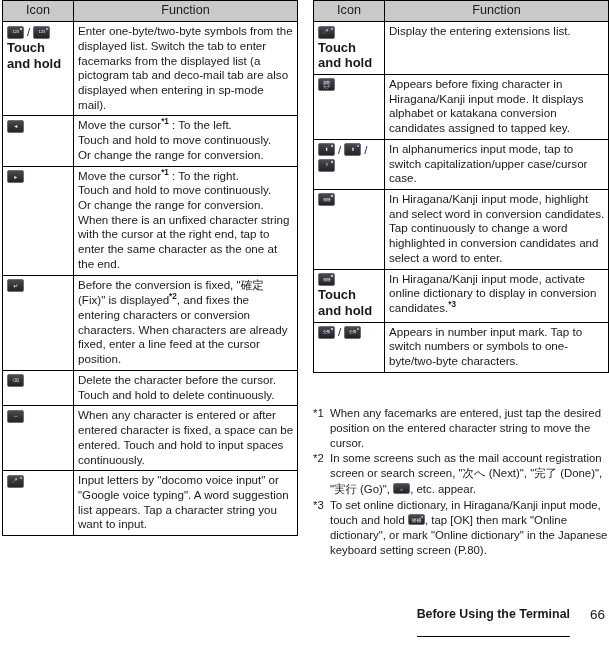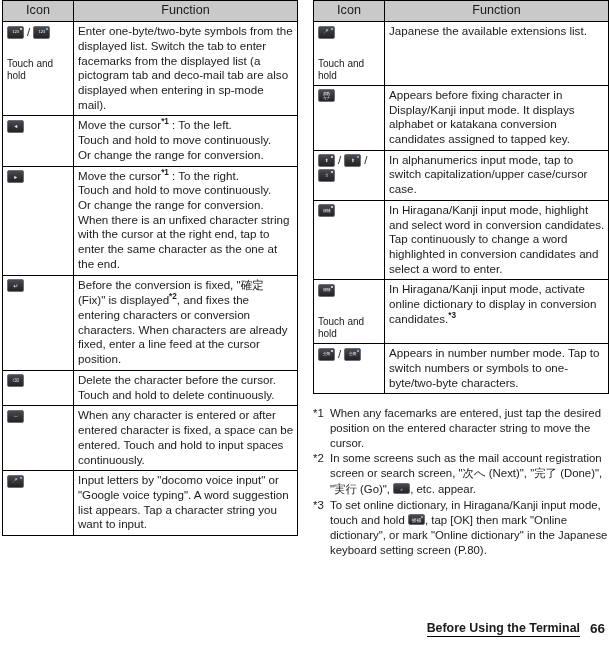--- a/index.html
+++ b/index.html
@@ -36,21 +36,21 @@
     text-align:center;
     font-weight:400;
     font-size:12.6px;
     padding:2px 0 3px 0;
     line-height:1.2;
   }
   .c-icon{width:70px;}
   .c-icon-r{width:70px;}
 
   .iconcell{text-align:left;}
-  .tah{font-weight:normal;font-size:10px;line-height:1.2;display:block;margin-top:19px;}
+  .tah{font-weight:bold;font-size:13px;line-height:1.2;display:block;margin-top:1px;}
 
   
   .key{
     display:inline-block;
     width:17px;height:13px;
     background:linear-gradient(180deg,#4a4a50 0%,#34343a 48%,#232327 100%);
     border:1px solid #6d6d73;
     border-radius:2px;
     vertical-align:middle;
     position:relative;
@@ -96,24 +96,24 @@
 
   .footer{
     position:absolute;left:0;bottom:8px;width:609px;
     text-align:right;
   }
   .footer-inner{display:inline-block;padding-right:4px;}
   .footer-title{
     display:inline-block;
     font-weight:bold;font-size:12.4px;
     border-bottom:1.6px solid #000;
-    padding-bottom:1px;
-    margin-right:10px;
-  }
-  .footer-page{display:inline-block;font-weight:bold;font-size:13.5px;vertical-align:-1px;text-align:right;}
+    padding-bottom:15px;
+    margin-right:20px;
+  }
+  .footer-page{display:inline-block;font-weight:normal;font-size:13.5px;vertical-align:-1px;text-align:right;}
   sup{font-size:8.2px;font-weight:bold;vertical-align:super;line-height:0;}
   .jp{font-family:Liberation Mono, monospace;}
 </style>
 </head>
 <body>
 
 <div class="page">
 
   <div class="col col-left">
     <table class="kbtable">
@@ -160,41 +160,41 @@
     <table class="kbtable">
       <tbody>
           <tr>
         <th class="c-icon-r">Icon</th>
         <th>Function</th>
       </tr>
       </tbody>
         <tbody id="right-body">
           <tr>
             <td class="iconcell"><span class="key"><span class="kglyph sm">🎤</span><span class="dot"></span></span><span class="tah">Touch and hold</span></td>
-            <td>Japanese the available extensions list.</td>
+            <td>Display the entering extensions list.</td>
           </tr>
           <tr>
             <td class="iconcell"><span class="key"><span class="kglyph tiny jp" style="line-height: 1.05;">英数<br>カナ</span></span></td>
-            <td>Appears before fixing character in Display/Kanji input mode. It displays alphabet or katakana conversion candidates assigned to tapped key.</td>
+            <td>Appears before fixing character in Hiragana/Kanji input mode. It displays alphabet or katakana conversion candidates assigned to tapped key.</td>
           </tr>
           <tr>
             <td class="iconcell"><span class="key"><span class="kglyph sm">⬆</span><span class="dot white"></span></span><span class="slash">/</span><span class="key"><span class="kglyph sm">⬆</span><span class="dot"></span></span><span class="slash">/</span><span class="key"><span class="kglyph sm">⇧</span><span class="dot white"></span></span></td>
             <td>In alphanumerics input mode, tap to switch capitalization/upper case/cursor case.</td>
           </tr>
           <tr>
             <td class="iconcell"><span class="key"><span class="kglyph tiny jp">候補</span><span class="dot white"></span></span></td>
             <td>In Hiragana/Kanji input mode, highlight and select word in conversion candidates. Tap continuously to change a word highlighted in conversion candidates and select a word to enter.</td>
           </tr>
           <tr>
             <td class="iconcell"><span class="key"><span class="kglyph tiny jp">候補</span><span class="dot white"></span></span><span class="tah">Touch and hold</span></td>
             <td>In Hiragana/Kanji input mode, activate online dictionary to display in conversion candidates.<sup>*3</sup></td>
           </tr>
           <tr>
             <td class="iconcell"><span class="key"><span class="kglyph tiny jp">全角</span><span class="dot white"></span></span><span class="slash">/</span><span class="key"><span class="kglyph tiny jp">全角</span><span class="dot"></span></span></td>
-            <td>Appears in number number mode. Tap to switch numbers or symbols to one-byte/two-byte characters.</td>
+            <td>Appears in number input mark. Tap to switch numbers or symbols to one-byte/two-byte characters.</td>
           </tr>
         </tbody>
     </table>
   </div>
 
   <div class="footnotes" id="footnotes">
       <div class="fn">
         <div class="mark">*1</div>
         <div class="body">When any facemarks are entered, just tap the desired position on the entered character string to move the cursor.</div>
       </div>

